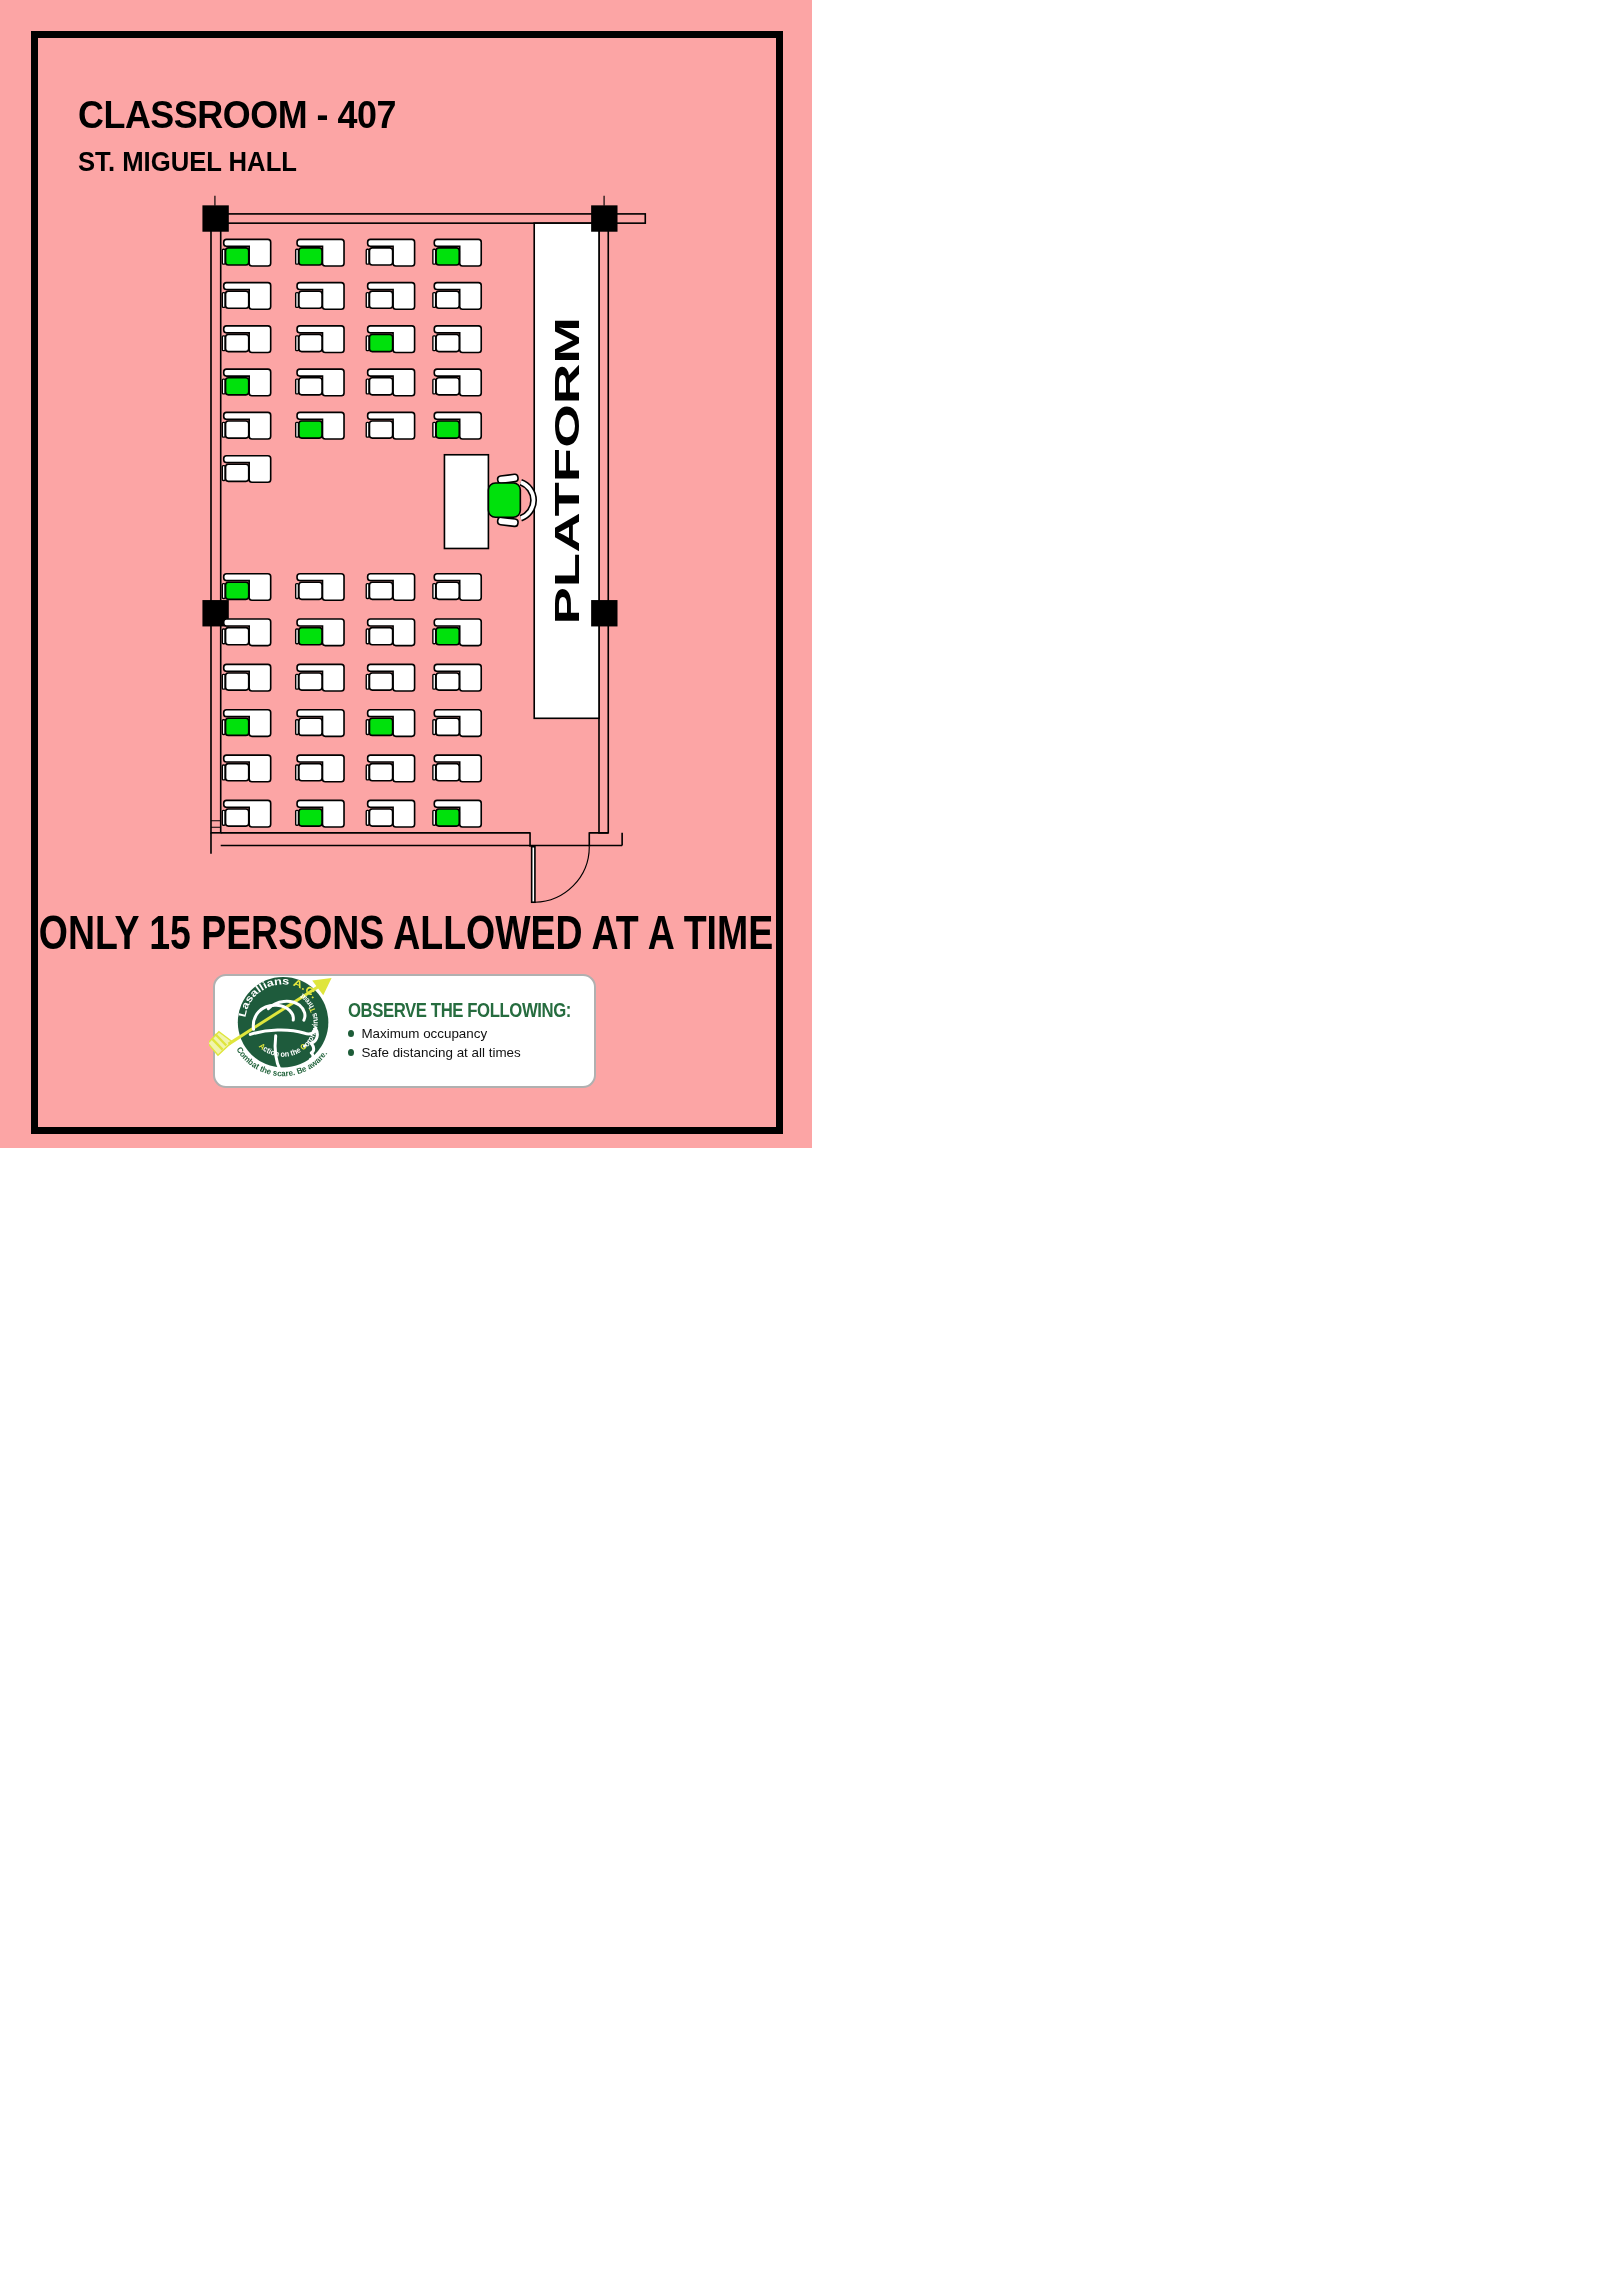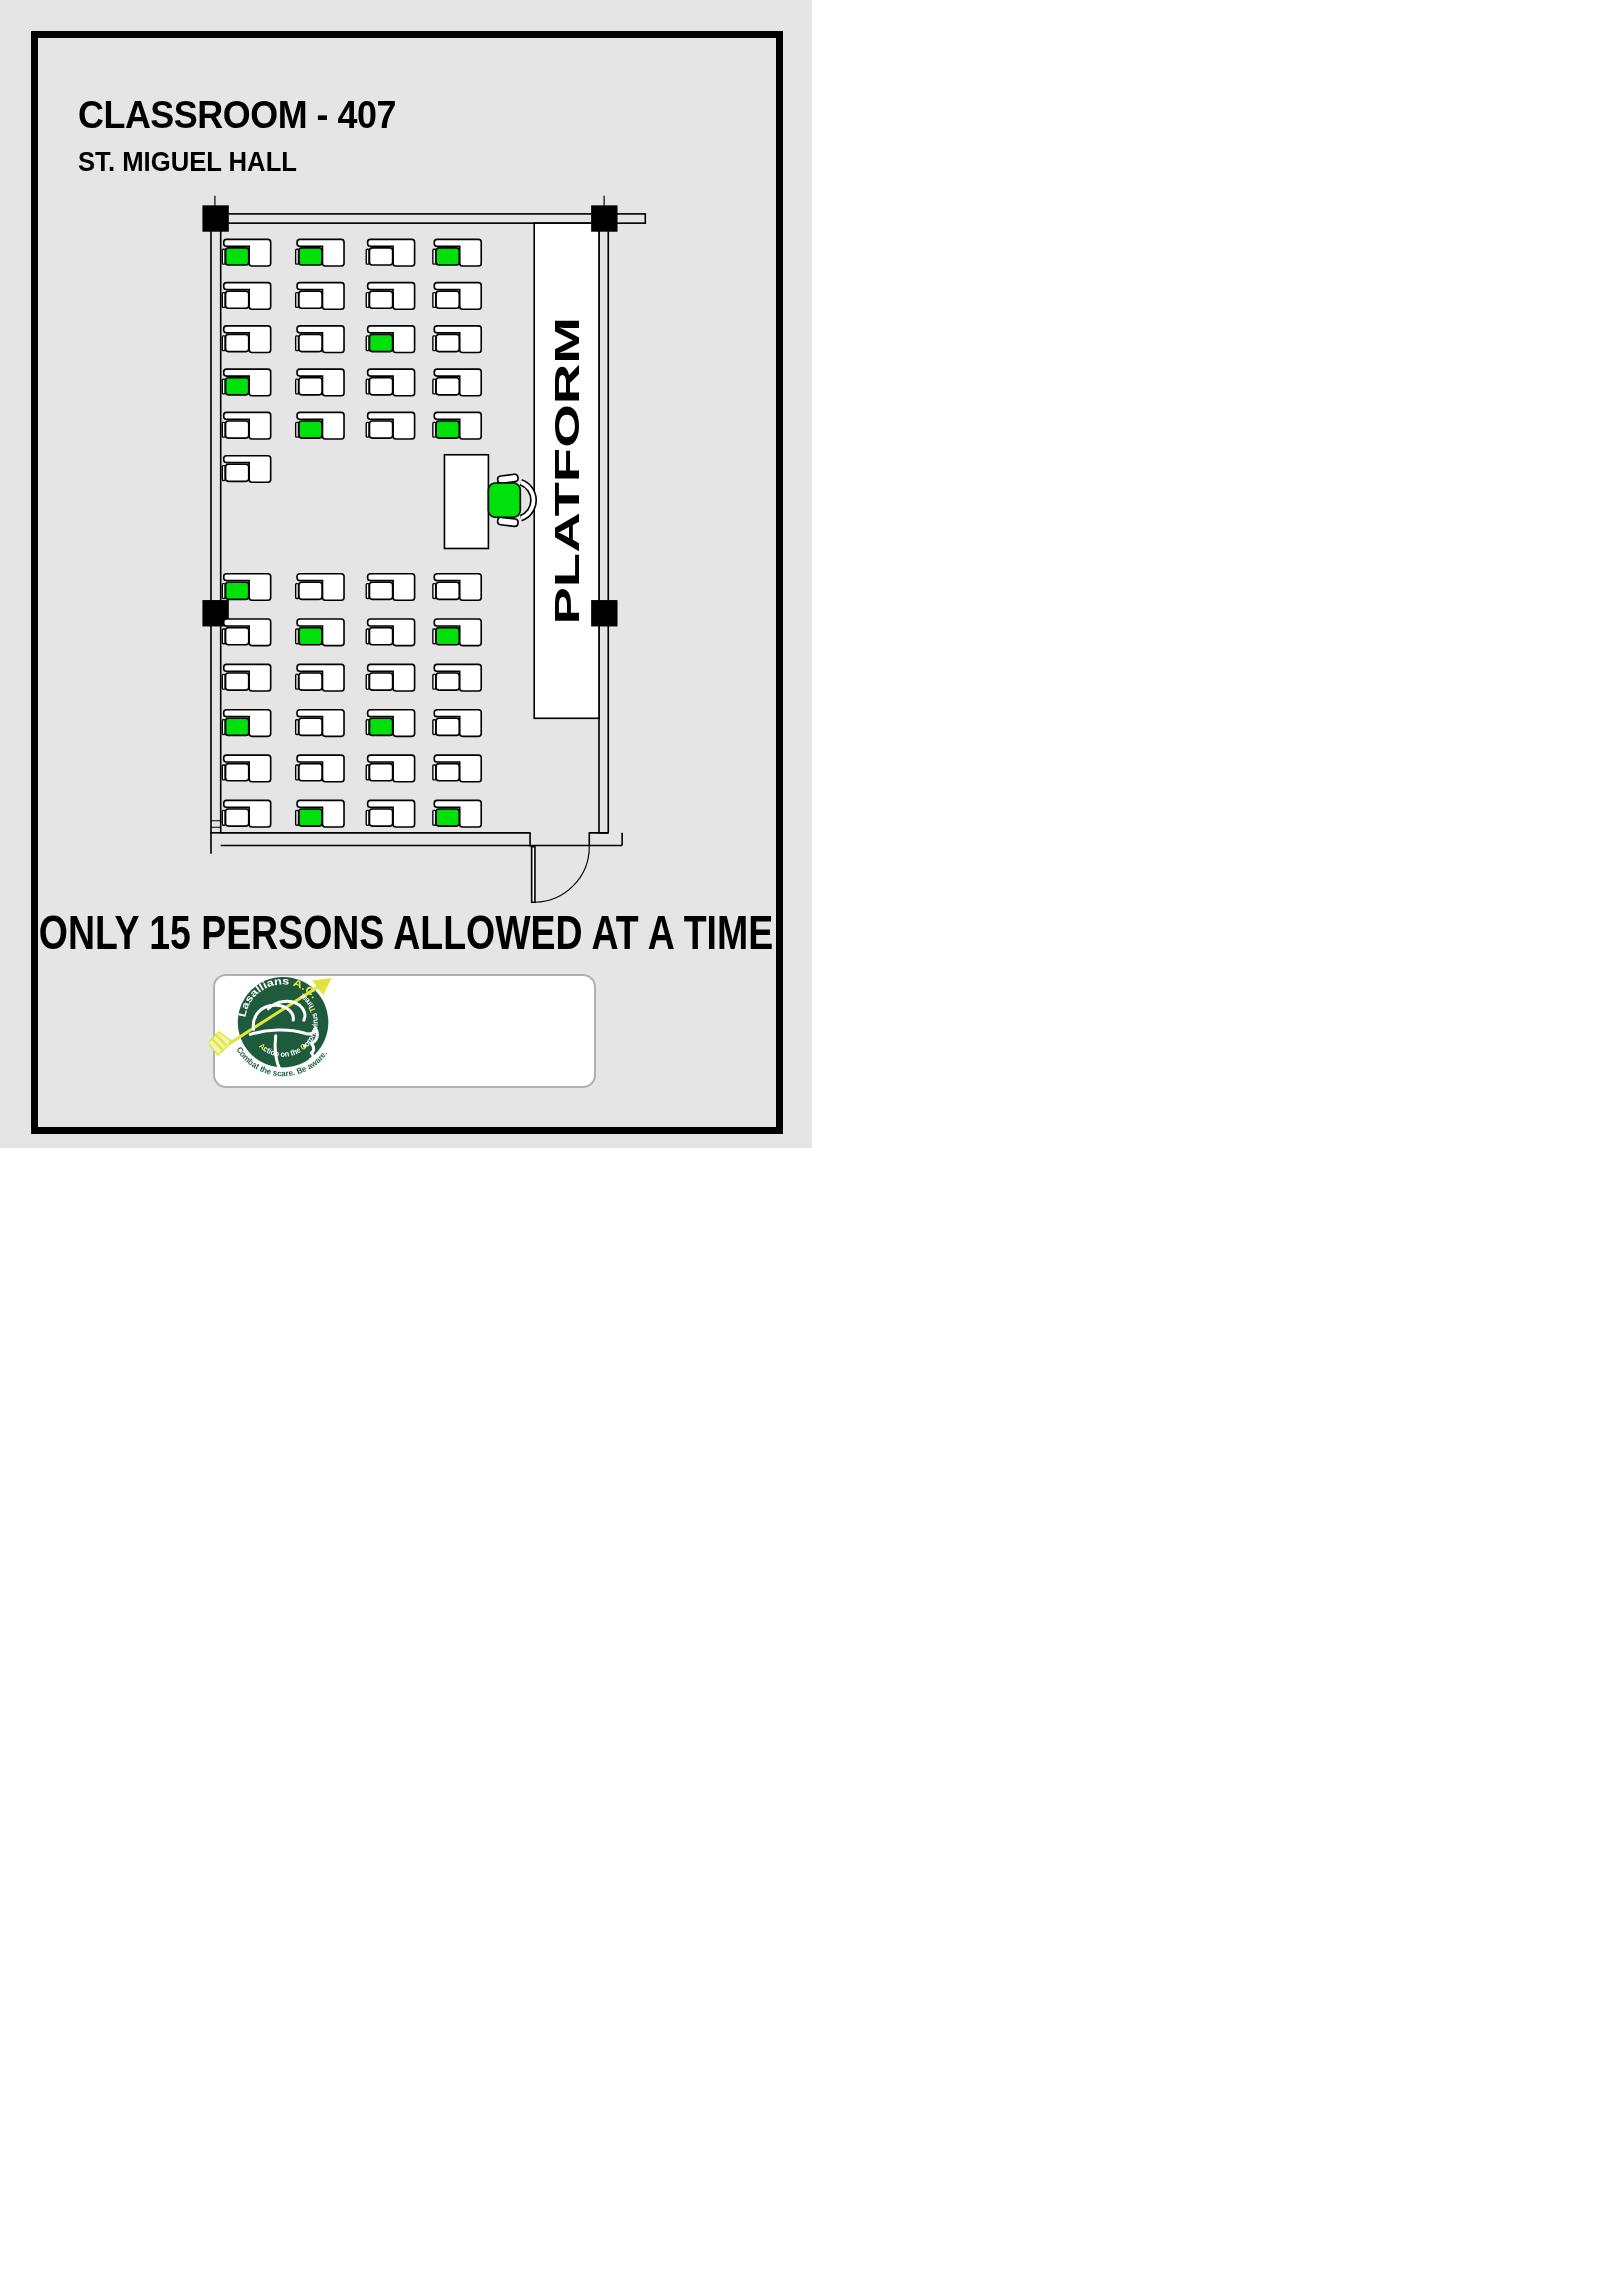--- a/index.html
+++ b/index.html
@@ -1,17 +1,17 @@
 <!DOCTYPE html>
 <html style="font-size:7.4px"><head>
 <meta charset="utf-8">
 <style>
   html,body{margin:0;padding:0;background:#fff;}
   body{font-family:"Liberation Sans","DejaVu Sans",sans-serif;}
-  #page{position:relative;width:812px;height:1148px;background:#e5e5e5;overflow:hidden;}
+  #page{position:relative;width:812px;height:1148px;background:#fca5a5;overflow:hidden;}
   #frame{position:absolute;left:30.5px;top:31px;width:752px;height:1103px;
          border:7px solid #000;box-sizing:border-box;}
   .title1{position:absolute;left:78px;top:93px;font-size:39px;font-weight:bold;
           letter-spacing:-0.5px;white-space:nowrap;transform:scaleX(.92);transform-origin:left top;color:#000;}
   .title2{position:absolute;left:78px;top:147px;font-size:27px;font-weight:bold;
           white-space:nowrap;transform:scaleX(.95);transform-origin:left top;color:#000;}
   #plan{position:absolute;left:194px;top:191px;width:456px;height:739px;}
   .banner{position:absolute;left:50%;top:905px;font-size:48px;font-weight:bold;
           white-space:nowrap;transform:translateX(-50%) scaleX(.78);color:#000;}
   #badge{position:absolute;left:213px;top:974px;width:383px;height:114px;
@@ -333,14 +333,25 @@
       <textPath id="arc1-text" href="#arcTop"><tspan fill="#ffffff">Lasallians </tspan><tspan fill="#e6e93e">A.C.T.</tspan></textPath>
     </text>
     <text font-size="34" font-weight="bold" textLength="500" lengthAdjust="spacingAndGlyphs">
       <textPath id="arc2-text" href="#arcIn"><tspan fill="#e6e93e">A</tspan><tspan fill="#ffffff">ction on the </tspan><tspan fill="#e6e93e">C</tspan><tspan fill="#ffffff">oronavirus </tspan><tspan fill="#e6e93e">T</tspan><tspan fill="#ffffff">hreat</tspan></textPath>
     </text>
     <text font-size="36" font-weight="bold" fill="#26663f" textLength="470" lengthAdjust="spacingAndGlyphs">
       <textPath href="#arcOut">Combat the scare. Be aware.</textPath>
     </text>
   </svg>
 
+  <div id="badge-text">
+    <div class="badge-headline" style="color: rgb(38, 108, 63);">OBSERVE THE FOLLOWING:</div>
+    <div class="bullet-row">
+      <span class="bullet-dot" style="background: rgb(29, 92, 56);"></span>
+      <span class="bullet-label">Maximum occupancy</span>
+    </div>
+    <div class="bullet-row">
+      <span class="bullet-dot" style="background: rgb(29, 92, 56);"></span>
+      <span class="bullet-label">Safe distancing at all times</span>
+    </div>
+  </div>
 </div>
 
 
 </body></html>

